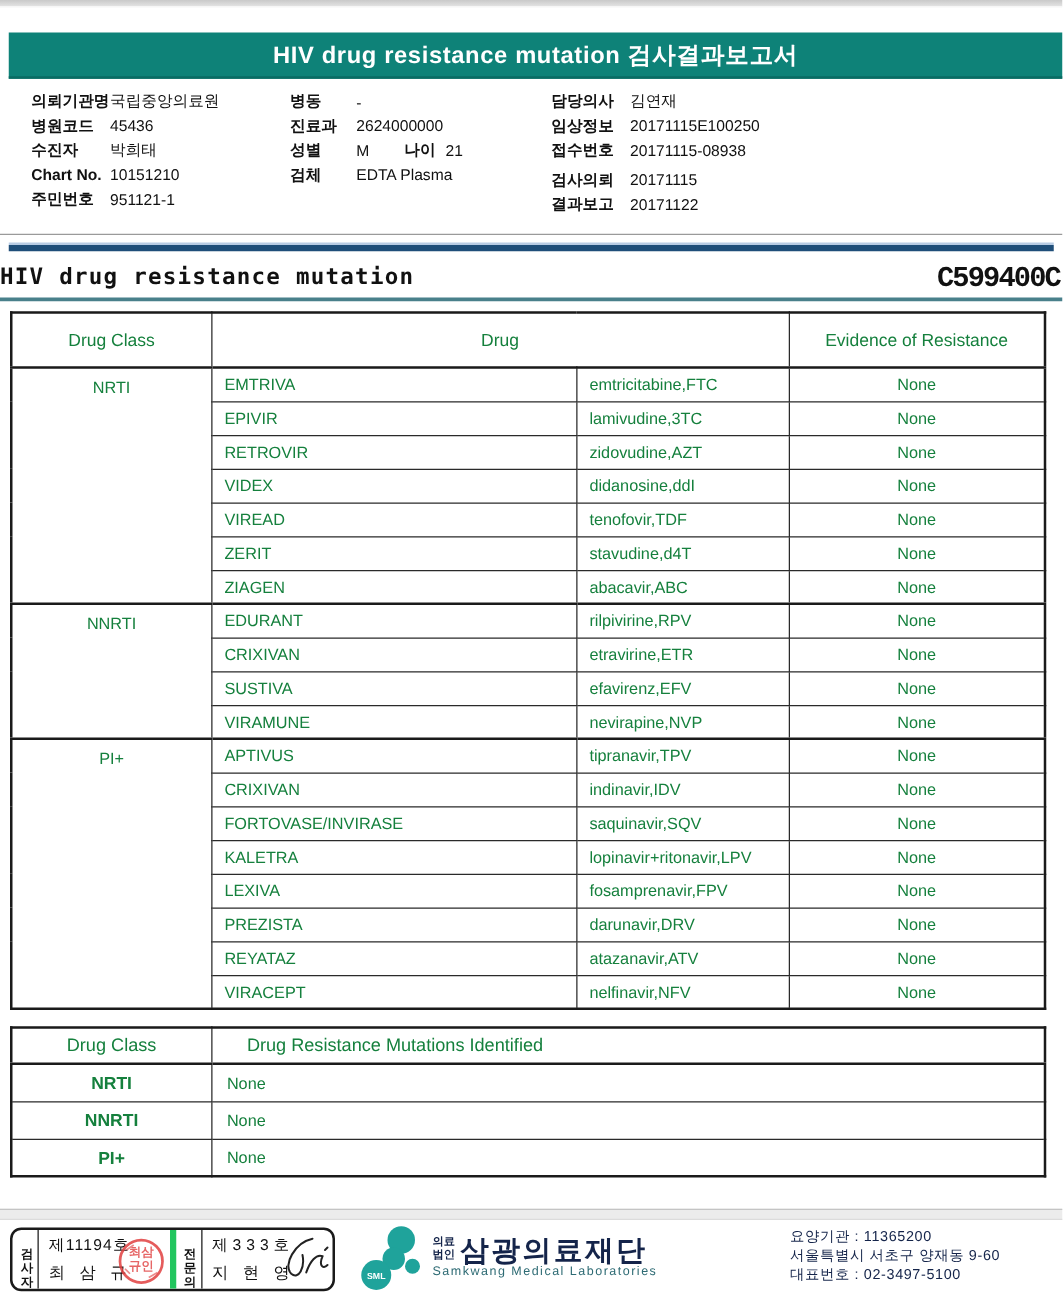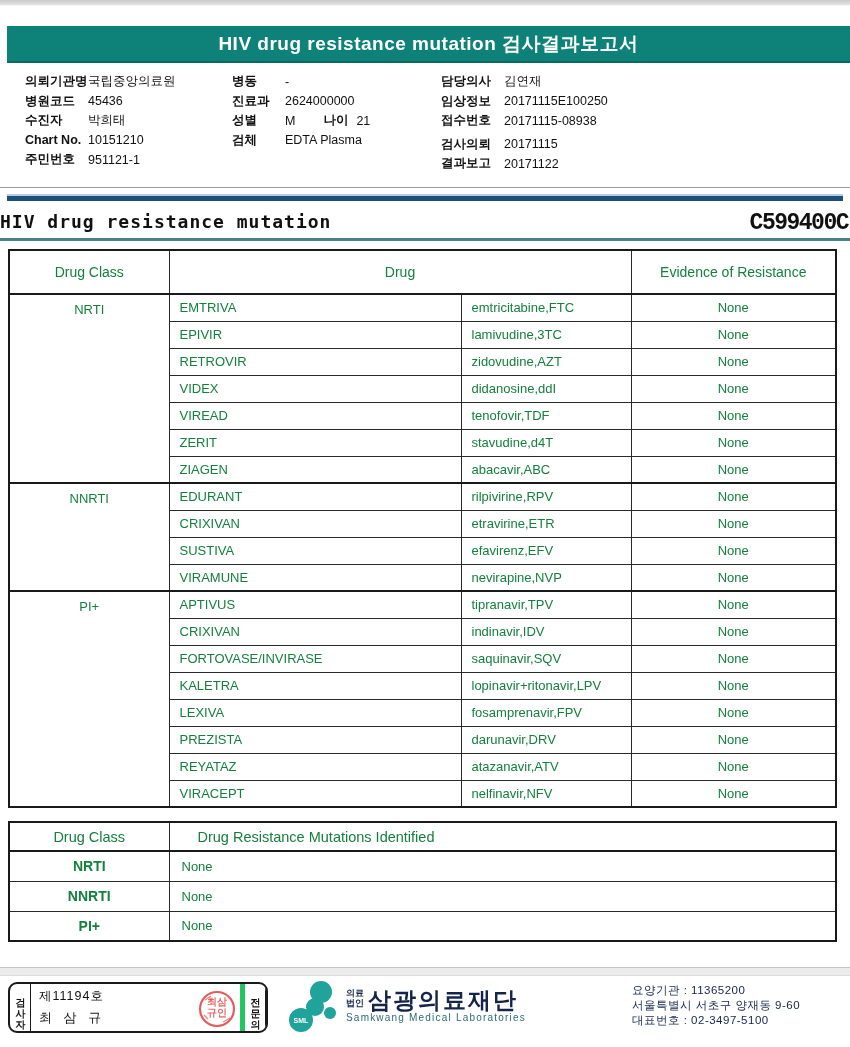--- a/index.html
+++ b/index.html
@@ -337,20 +337,28 @@
       <div class="sign-cert">제11194호</div>
       <div class="sign-name">최 삼 규</div>
       <svg class="stamp" viewBox="0 0 40 42">
         <circle cx="20" cy="21" r="17" fill="none" stroke="#e04040" stroke-width="2.2" opacity="0.85"></circle>
         <text x="20" y="17" text-anchor="middle" font-size="10" fill="#e04040" opacity="0.8" font-weight="bold">최삼</text>
         <text x="20" y="28" text-anchor="middle" font-size="10" fill="#e04040" opacity="0.8" font-weight="bold">규인</text>
         <path d="M8 12 L14 8 M26 34 L33 30 M7 27 L11 31" stroke="#e04040" stroke-width="1.4" opacity="0.6"></path>
       </svg>
     </div>
     <div class="sign-role">전문의</div>
+    <div class="sign-cell">
+      <div class="sign-cert" style="letter-spacing:4px;">제333호</div>
+      <div class="sign-name">지 현 영</div>
+      <svg class="signature" viewBox="0 0 46 46">
+        <path d="M30 5 C16 8 6 26 13 33 C19 38 24 28 22 18 M25 32 C28 23 33 17 38 19 C35 26 38 30 42 26" fill="none" stroke="#222" stroke-width="1.6" stroke-linecap="round"></path>
+        <path d="M40 14 l2 -2" stroke="#222" stroke-width="1.6" stroke-linecap="round"></path>
+      </svg>
+    </div>
   </div>
 
   <div class="lab-block">
     <svg class="sml-logo" viewBox="0 0 52 56">
       <circle cx="33" cy="12" r="11" fill="#1fa39b"></circle>
       <circle cx="27" cy="27" r="9" fill="#1fa39b"></circle>
       <circle cx="13" cy="40" r="12" fill="#1fa39b"></circle>
       <circle cx="42" cy="33" r="6" fill="#1fa39b"></circle>
       <text x="13" y="43" text-anchor="middle" font-size="7" font-weight="bold" fill="#ffffff">SML</text>
     </svg>

